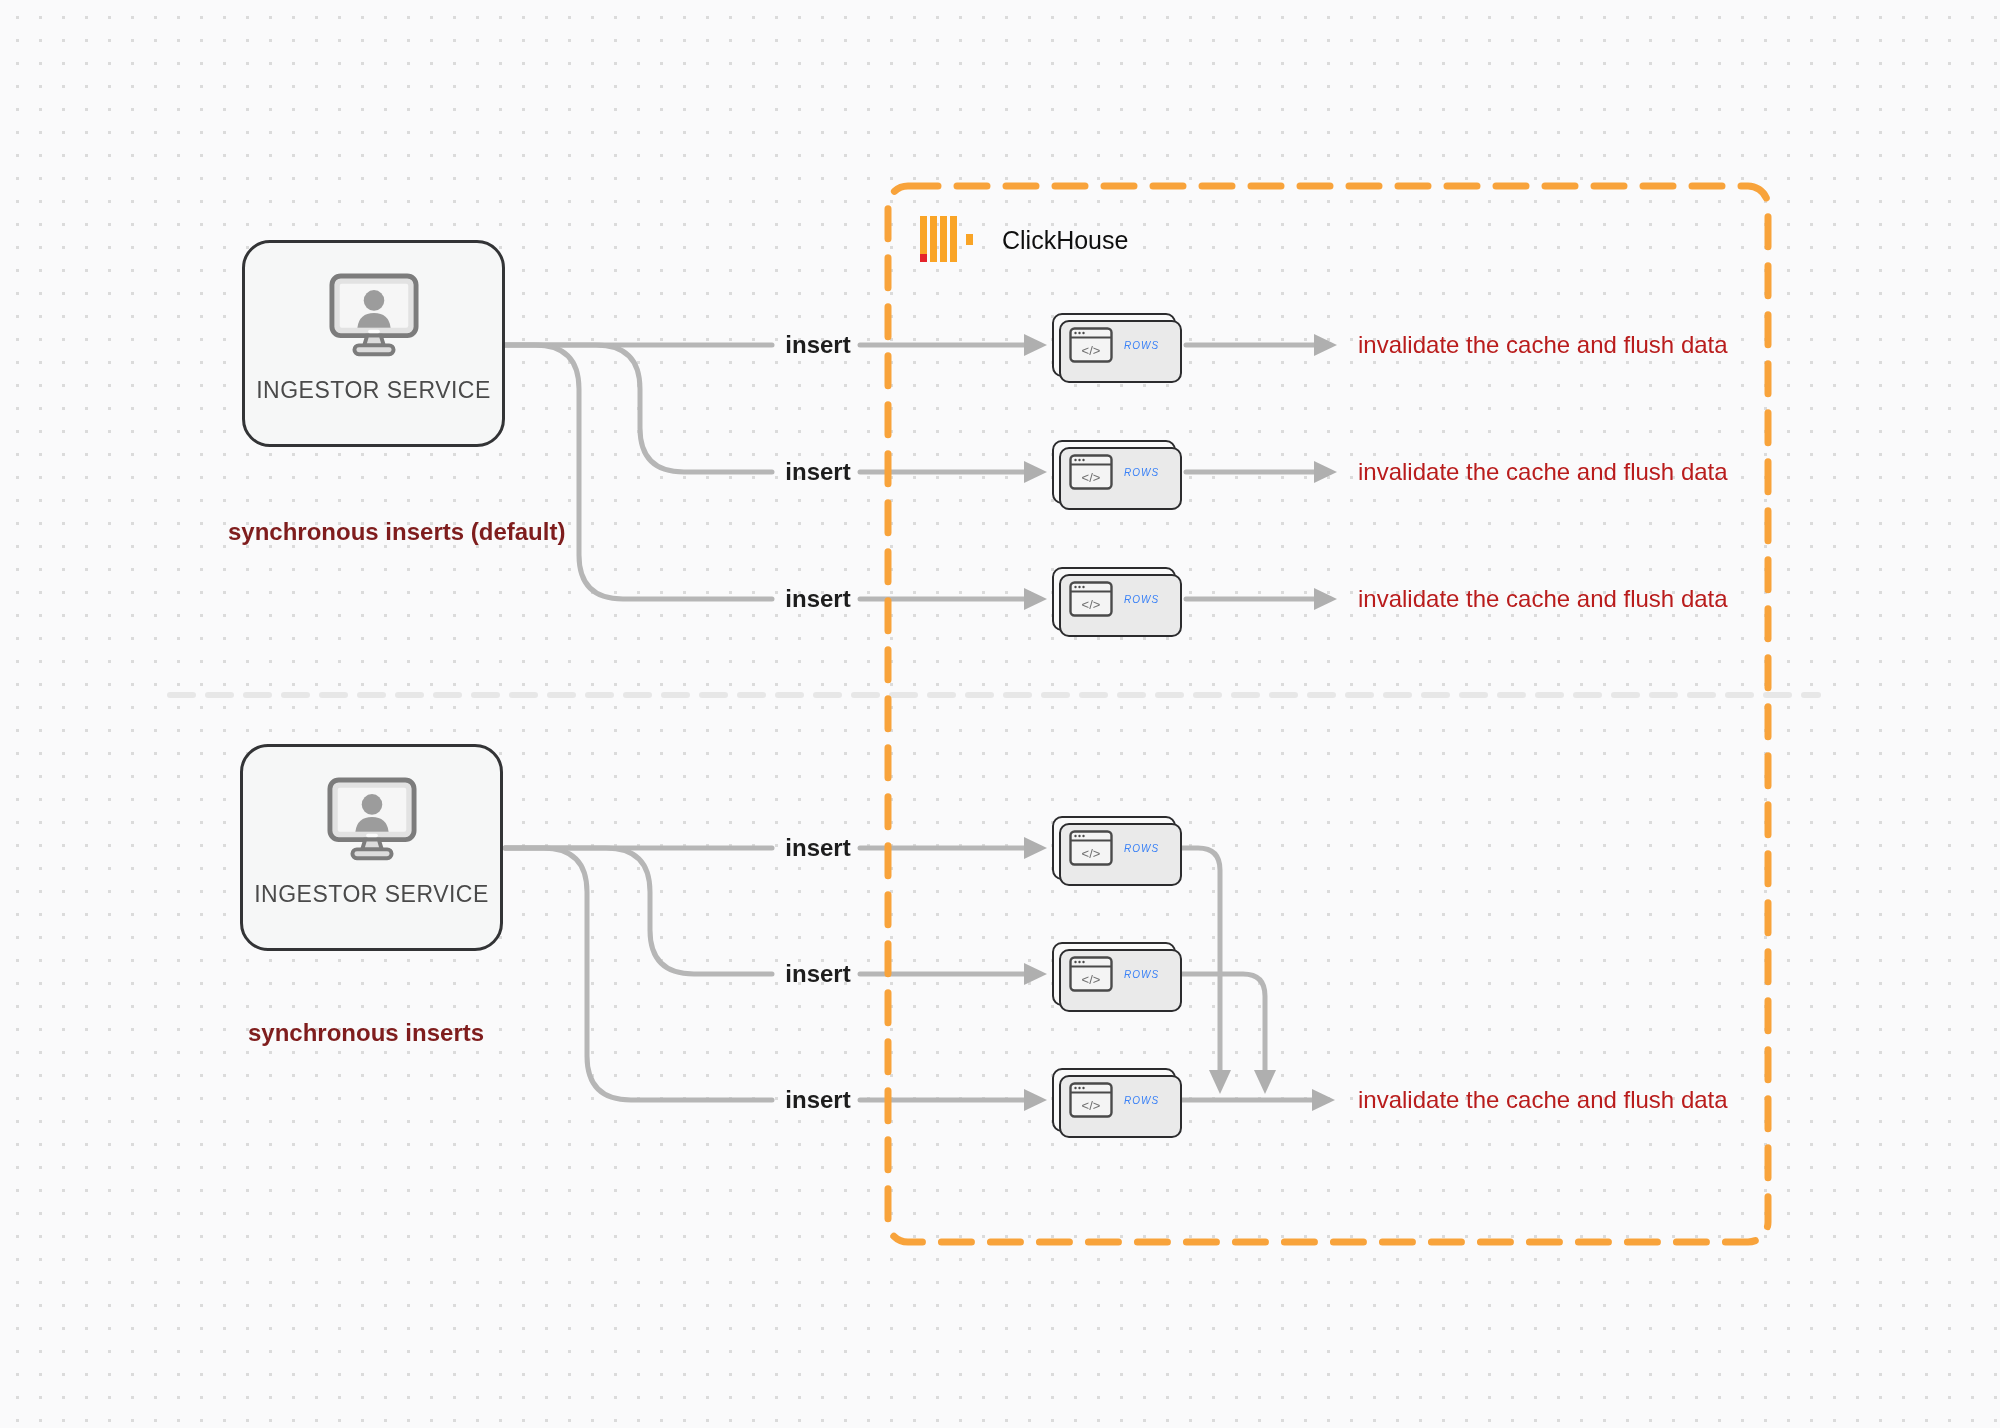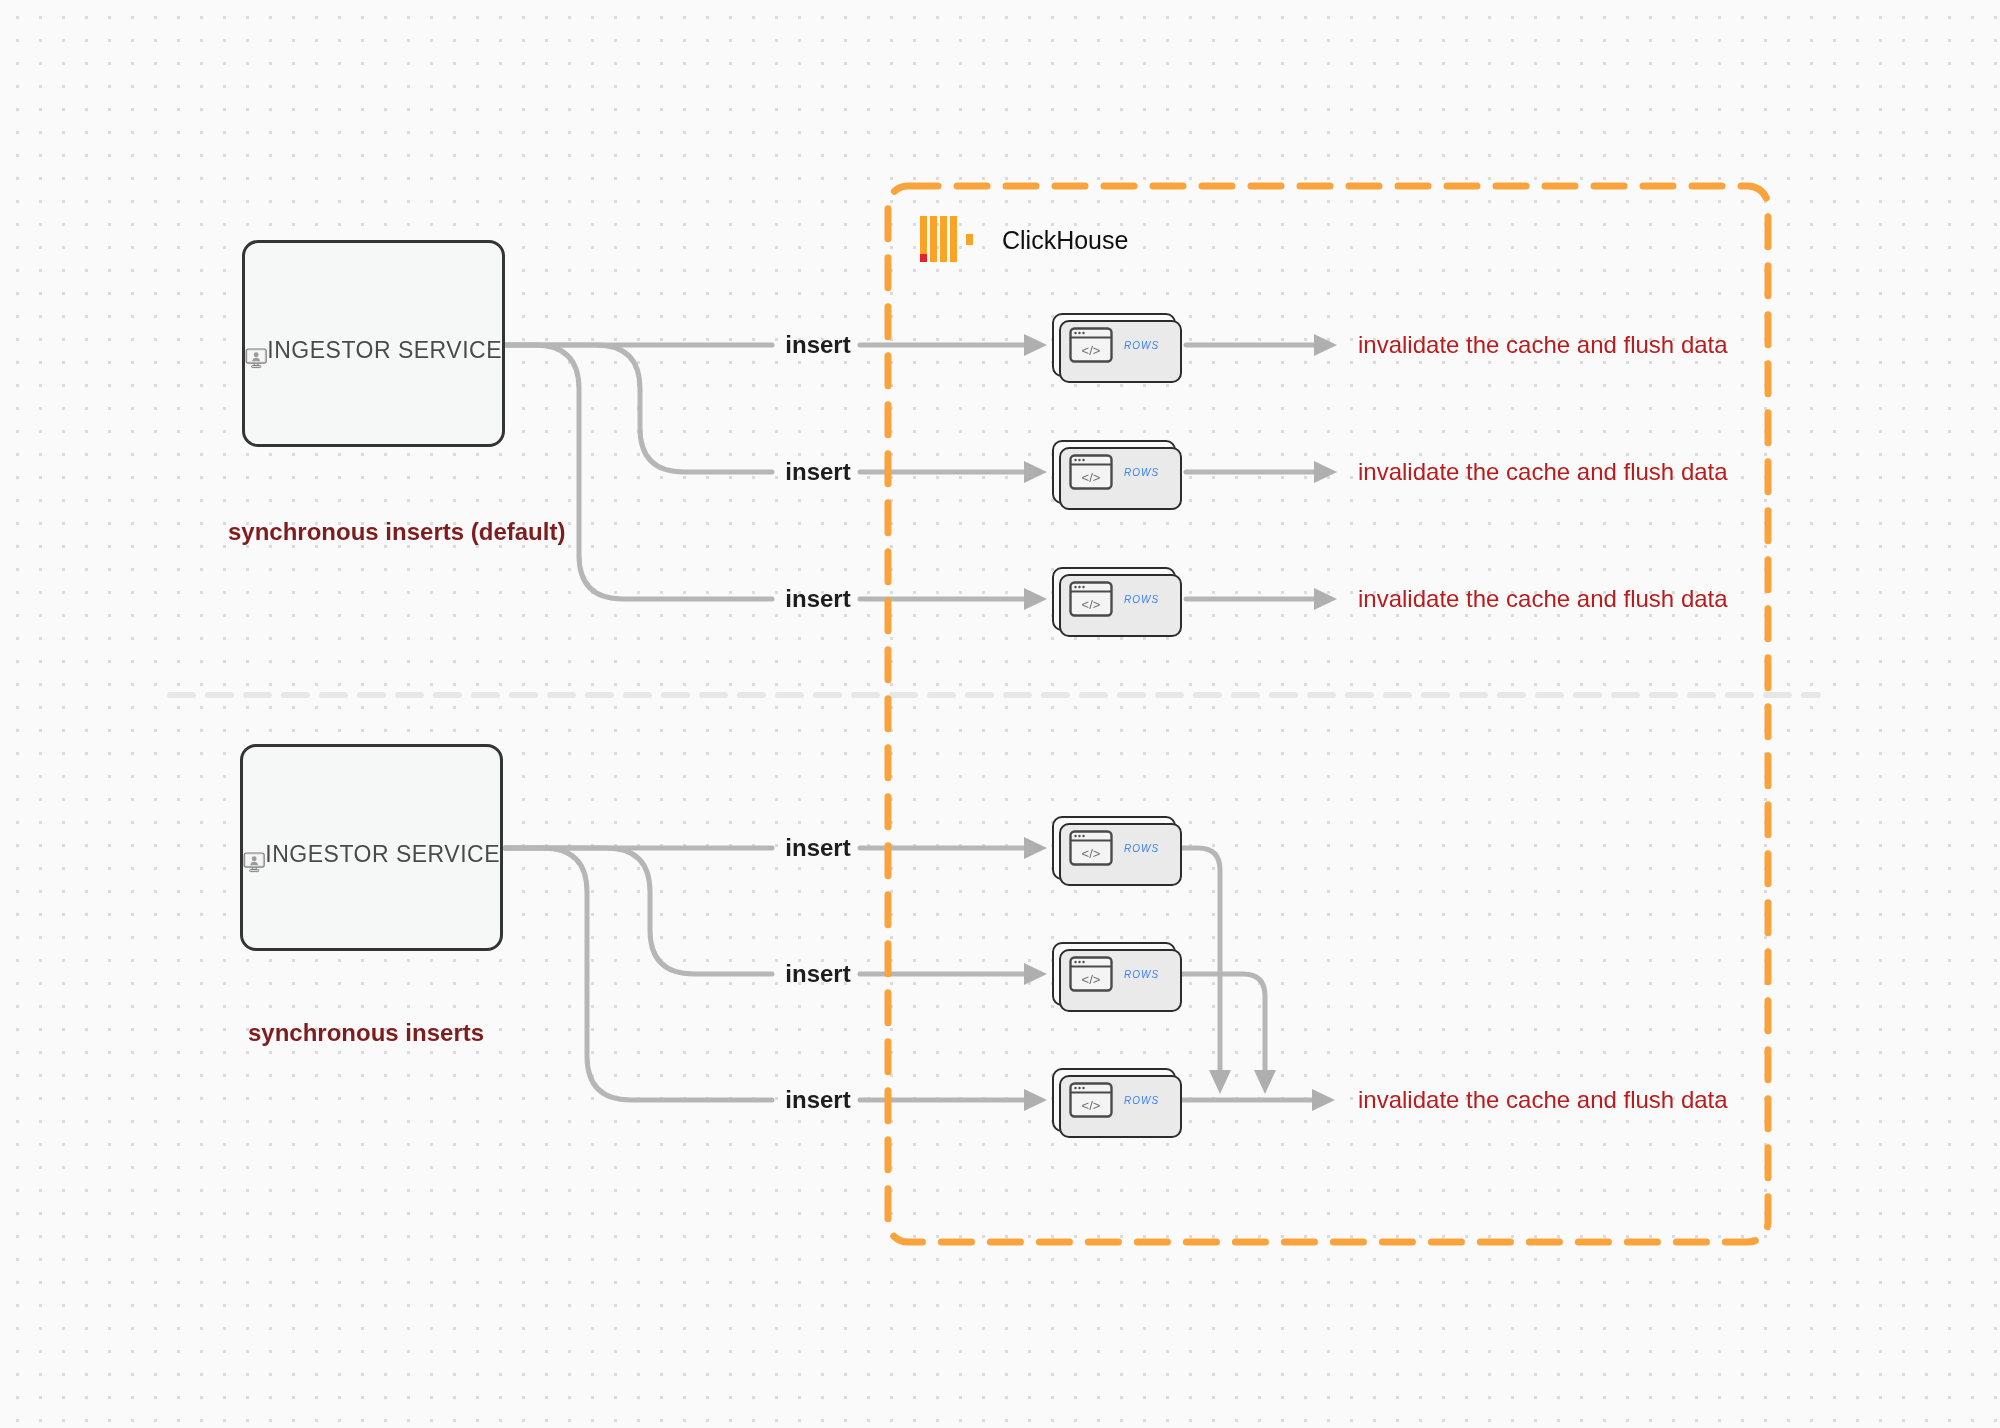--- a/index.html
+++ b/index.html
@@ -11,22 +11,22 @@
     font-family:"Liberation Sans","DejaVu Sans",sans-serif;
     color:#1c1c1c;position:relative;
   }
   .stage{position:absolute;inset:0;}
   svg.wires{position:absolute;left:0;top:0;z-index:1;}
   .node{position:absolute;z-index:2;}
 
   
   .service-box{
     width:263px;height:207px;background:#F6F7F7;
-    border:3.5px solid #333436;border-radius:16px;
-    display:flex;flex-direction:row;align-items:center;justify-content:flex-start;
+    border:3.5px solid #333436;border-radius:28px;
+    display:flex;flex-direction:column;align-items:center;justify-content:flex-start;
     box-sizing:border-box;
   }
   .service-box .monitor{margin-top:30px;}
   .service-label{
     margin-top:14px;font-size:23px;color:#4A4A4A;letter-spacing:.5px;white-space:nowrap;
   }
 
   
   .caption{font-size:24px;font-weight:bold;color:#7f1d1d;white-space:nowrap;}
 

